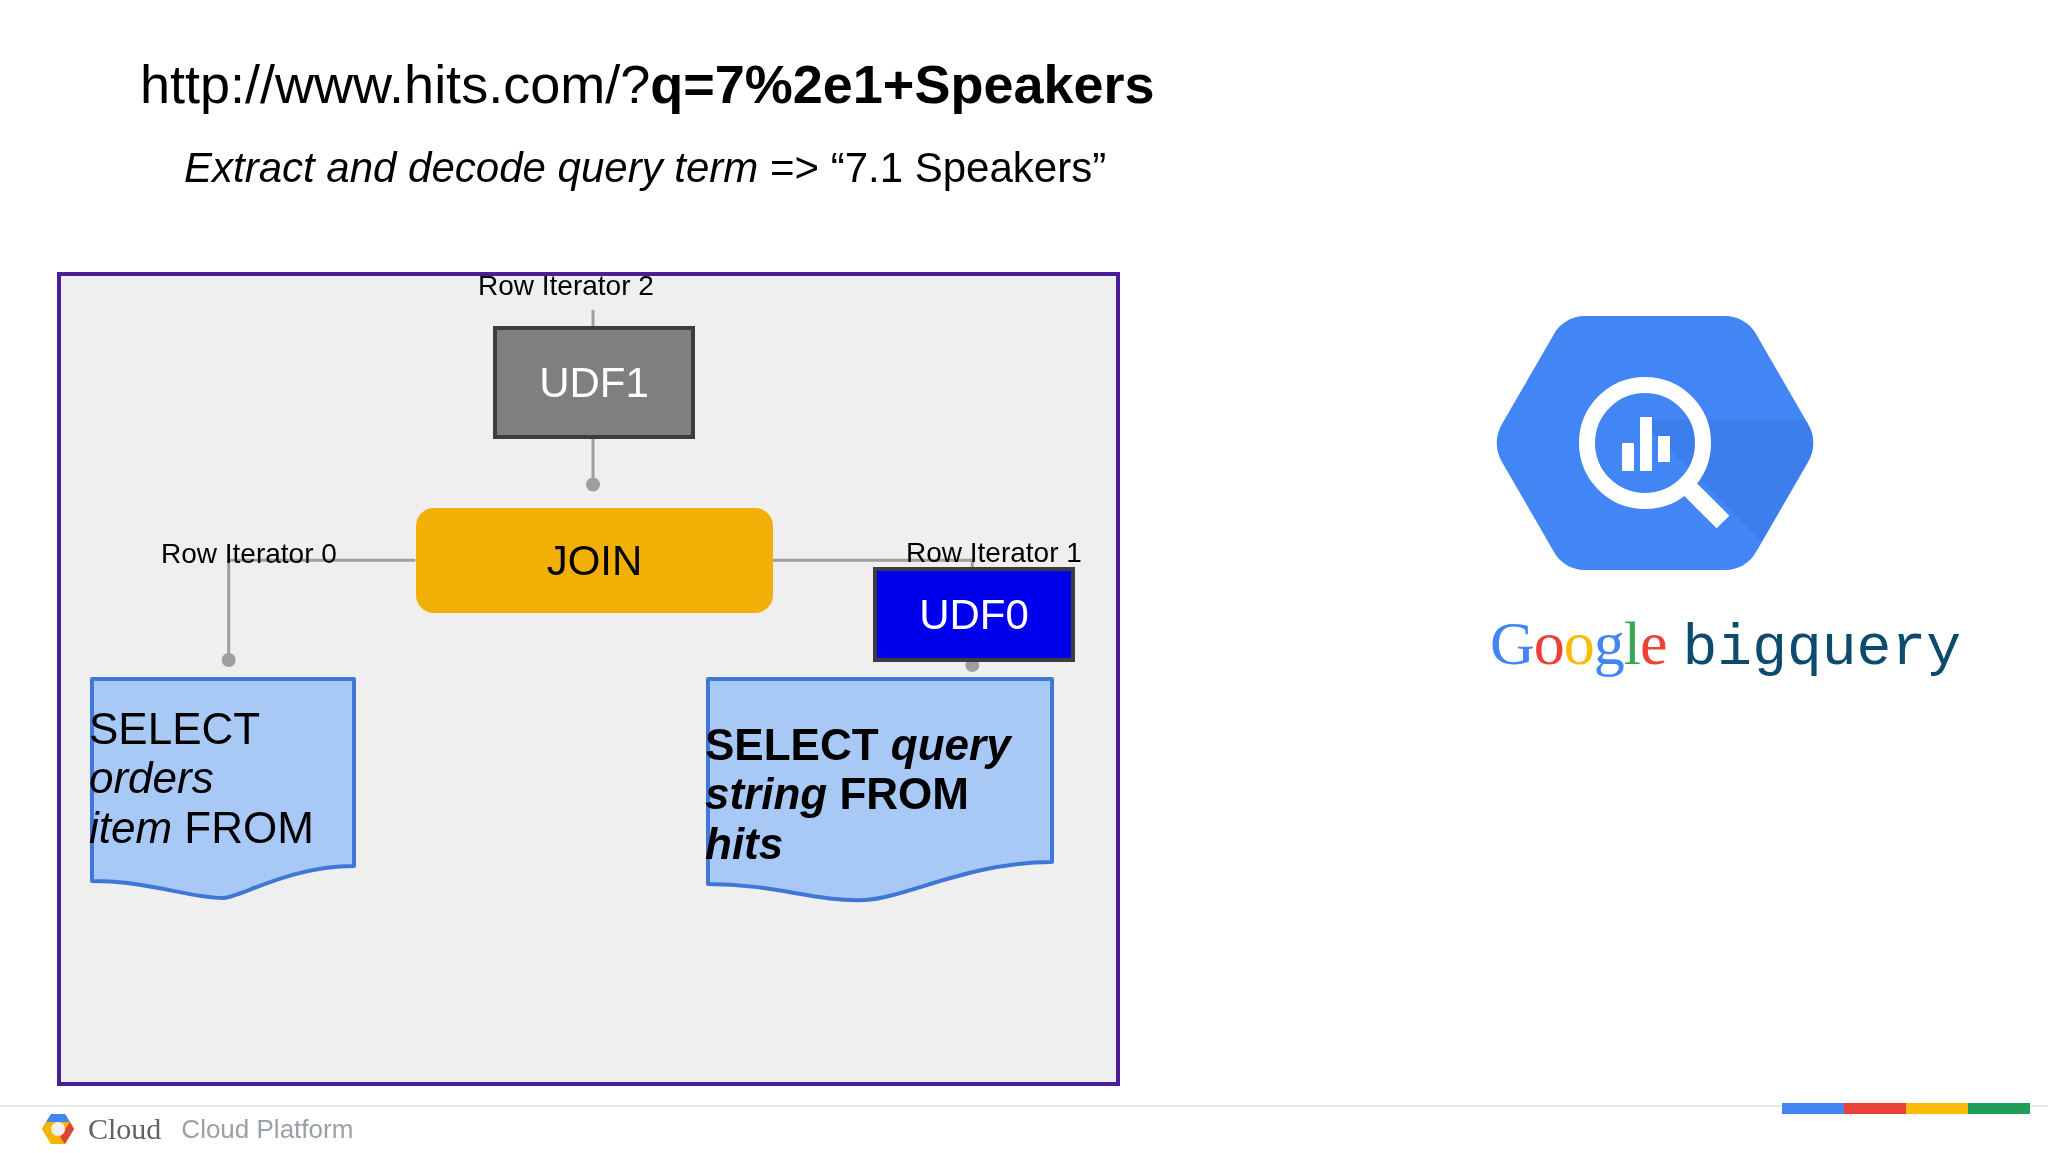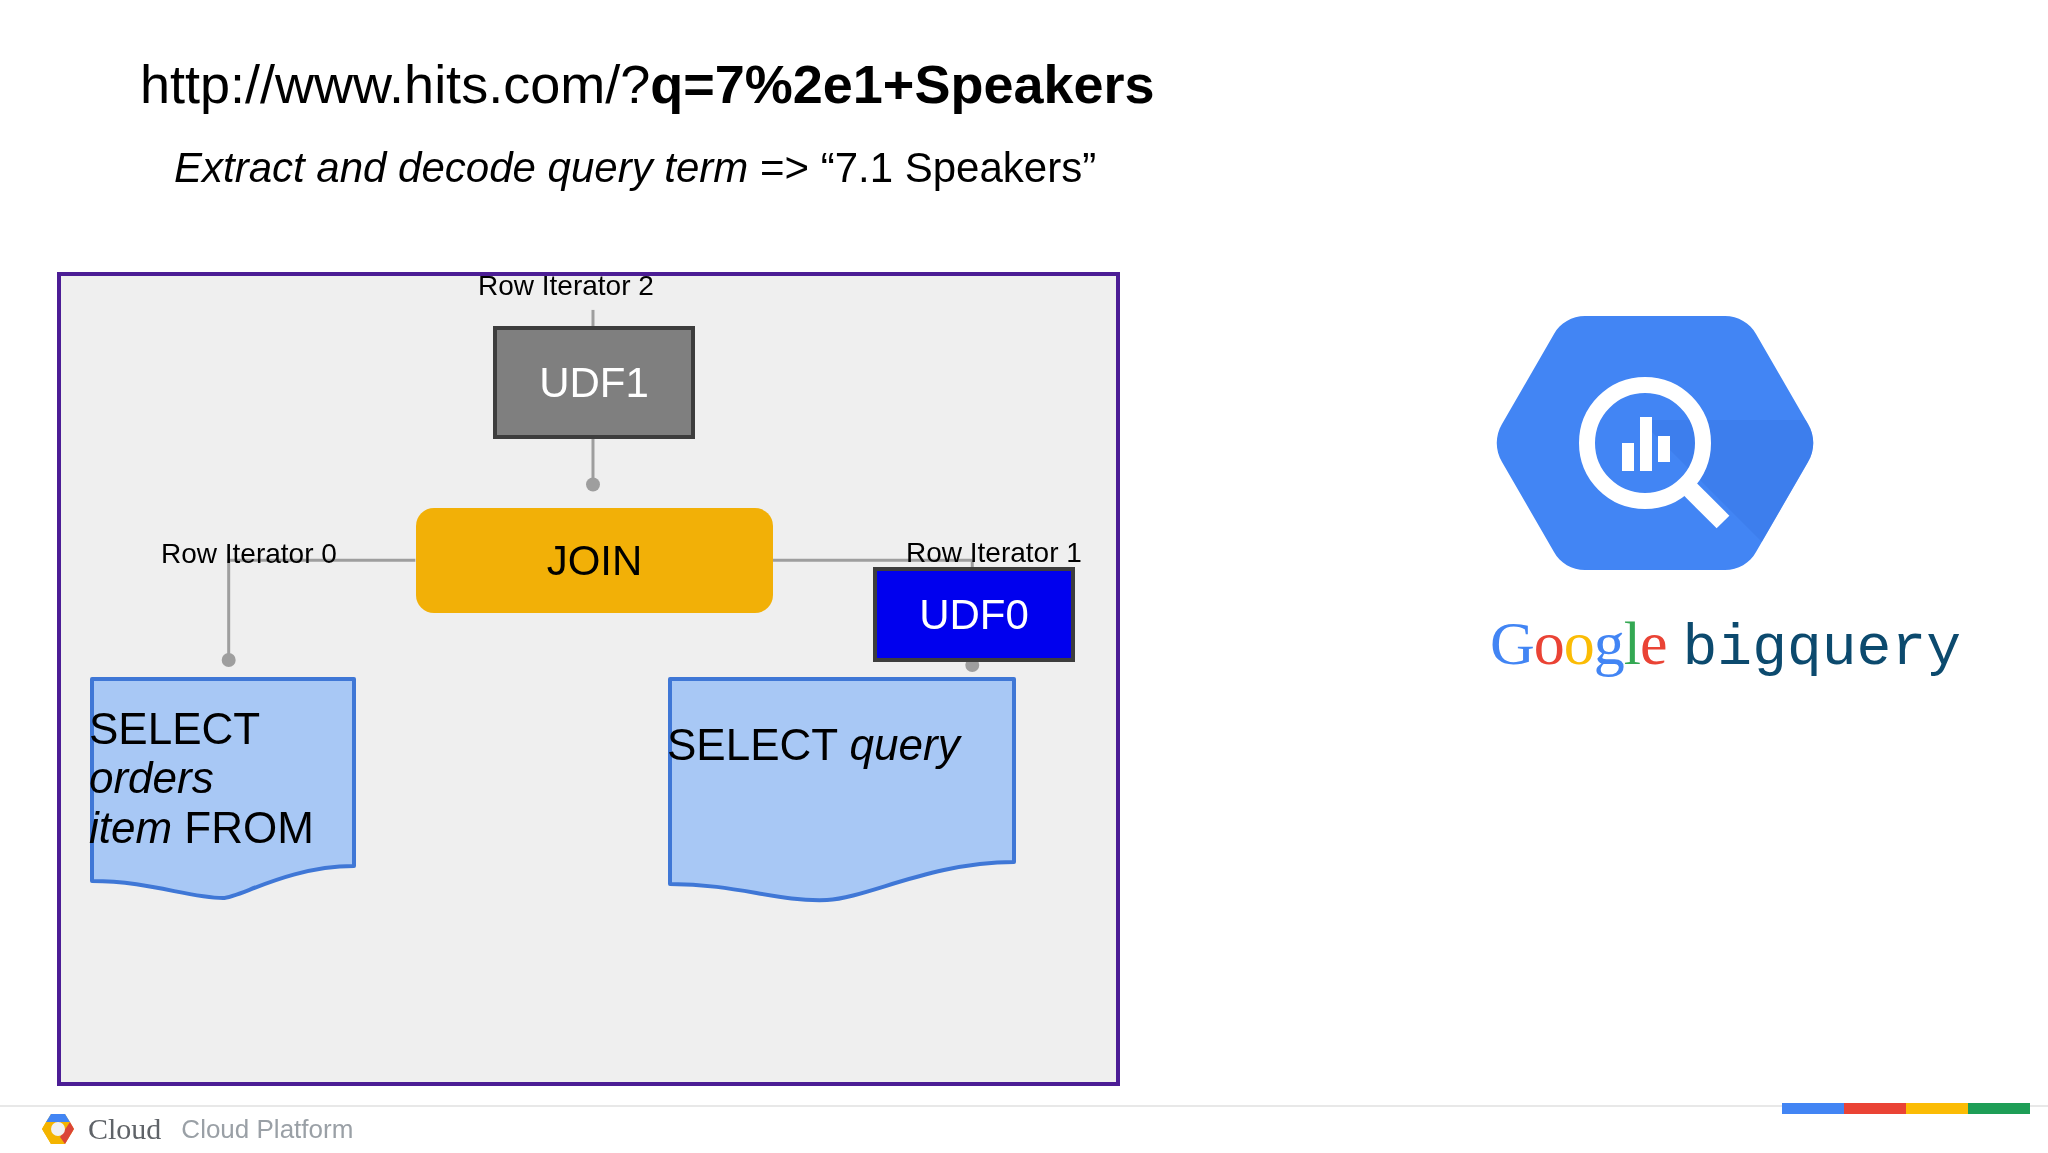--- a/index.html
+++ b/index.html
@@ -25,21 +25,21 @@
     line-height: 1.1;
     white-space: nowrap;
     font-weight: 400;
     color: #000;
   }
   #slide-title .url-plain { font-weight: 400; }
   #slide-title .url-query { font-weight: 700; }
 
   #slide-subtitle {
     position: absolute;
-    left: 174px;
+    left: 184px;
     top: 145px;
     font-size: 42px;
     line-height: 1.1;
     white-space: nowrap;
     color: #000;
   }
   #slide-subtitle .sub-italic { font-style: italic; }
   #slide-subtitle .sub-roman  { font-style: normal; }
 
   
@@ -119,21 +119,21 @@
     left: 0; right: 0;
     text-align: left;
     font-size: 44px;
     line-height: 1.12;
     color: #000;
   }
   .doc-text em { font-style: italic; }
 
   #doc-left  { left: 28px;  top: 400px; width: 268px; height: 228px; }
   #doc-left .doc-text { top: 28px; }
-  #doc-right { left: 606px; top: 400px; width: 350px; height: 228px; }
+  #doc-right { left: 644px; top: 400px; width: 350px; height: 228px; font-weight: bold; }
   #doc-right .doc-text { top: 44px; }
 
   
   #bigquery-logo {
     position: absolute;
     left: 1490px;
     top: 300px;
     width: 330px;
     height: 300px;
   }
@@ -262,20 +262,21 @@
       <div><em>item</em><span> FROM</span></div>
     </div>
   </div>
 
   <div class="doc-shape" id="doc-right">
     <svg width="350" height="228" viewBox="0 0 350 228">
       <path d="M3,3 L347,3 L347,186 C265,186 200,222 160,224 C110,226 70,208 3,208 Z" fill="#a8c8f5" stroke="#3f77d6" stroke-width="4" stroke-linejoin="round"></path>
     </svg>
     <div class="doc-text">
       <div><span>SELECT </span><em>query</em></div>
+      <div><em>string</em><span> FROM </span><em>hits</em></div>
     </div>
   </div>
 </div>
 
 <div id="bigquery-logo">
   <svg width="330" height="300" viewBox="0 0 330 300">
     <defs>
       <clipPath id="hexclip">
         <path d="M95,16 L235,16 C248,16 260,23 266,34 L318,124 C325,136 325,150 318,162
                  L266,252 C260,263 248,270 235,270 L95,270 C82,270 70,263 64,252

